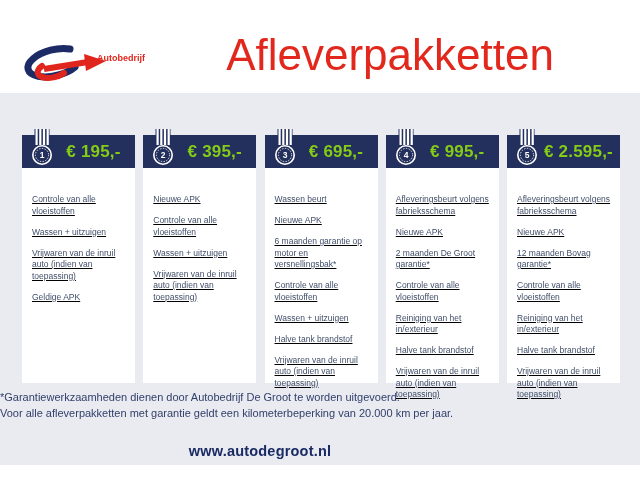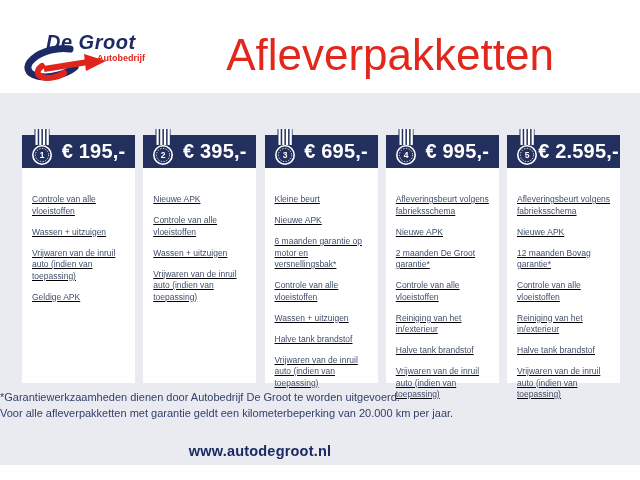--- a/index.html
+++ b/index.html
@@ -34,21 +34,21 @@
 
   
   .card{position:absolute;top:42px;width:113px;height:248px;background:#ffffff;}
   .card-header{
     position:relative;height:33px;background:#232f5c;
     display:flex;align-items:center;justify-content:center;
     padding-left:30px;box-sizing:border-box;
   }
   .medal{position:absolute;left:7px;top:-6px;}
   .price{
-    color:#ffffff;font-weight:bold;font-size:20px;
+    color:#84cc16;font-weight:bold;font-size:17px;
     letter-spacing:0.2px;white-space:nowrap;
   }
   .card-body{list-style:none;margin:0;padding:26px 8px 0 10px;text-decoration:underline;}
   .card-body li{
     font-size:8.5px;line-height:11.5px;color:#414e68;
     margin-bottom:9.5px;
   }
 
   
   .footnote{
@@ -67,21 +67,20 @@
 
   <div class="logo">
     <svg width="150" height="60" viewBox="0 0 150 60">
 
       <path d="M 50 27 A 27 13 -14 1 0 55 45" fill="none" stroke="#1c2b66" stroke-width="7" stroke-linecap="round"></path>
 
       <path d="M 44 51 A 15 7.5 -14 1 1 22 44" fill="none" stroke="#e0261c" stroke-width="6" stroke-linecap="round"></path>
       <path d="M 24 47 L 68 40" fill="none" stroke="#e0261c" stroke-width="6"></path>
       <polygon points="64,32 86,39 66,49" fill="#e0261c"></polygon>
     </svg>
-    <span class="logo-name">De Groot</span>
     <span class="logo-sub">Autobedrijf</span>
   </div>
 
   <h1 class="page-title">Afleverpakketten</h1>
 
   <div class="panel">
     <div id="cards">
   <div class="card" style="left: 22px;">
     <div class="card-header">
       <svg class="medal" width="26" height="42" viewBox="0 0 26 42">
@@ -140,21 +139,21 @@
         <rect x="13.9" y="0" width="2.2" height="16" fill="#ffffff"></rect>
         <rect x="17.6" y="0" width="2.2" height="16" fill="#ffffff"></rect>
 
         <circle cx="13" cy="26" r="9.2" fill="#232f5c" stroke="#ffffff" stroke-width="1.6"></circle>
         <circle cx="13" cy="26" r="6.6" fill="none" stroke="#ffffff" stroke-width="0.9" stroke-dasharray="1.3 1.5"></circle>
         <text class="medal-num" x="13" y="29.2" text-anchor="middle" font-size="8.5" font-weight="bold" fill="#ffffff" font-family="Liberation Sans, sans-serif">3</text>
       </svg>
       <span class="price">€ 695,-</span>
     </div>
     <ul class="card-body">
-            <li>Kleine beurt</li>
+            <li>Wassen beurt</li>
             <li>Nieuwe APK</li>
             <li>6 maanden garantie op motor en versnellingsbak*</li>
             <li>Controle van alle vloeistoffen</li>
             <li>Wassen + uitzuigen</li>
             <li>Halve tank brandstof</li>
             <li>Vrijwaren van de inruil auto (indien van toepassing)</li>
           </ul>
   </div>
 
   <div class="card" style="left: 385.75px;">

